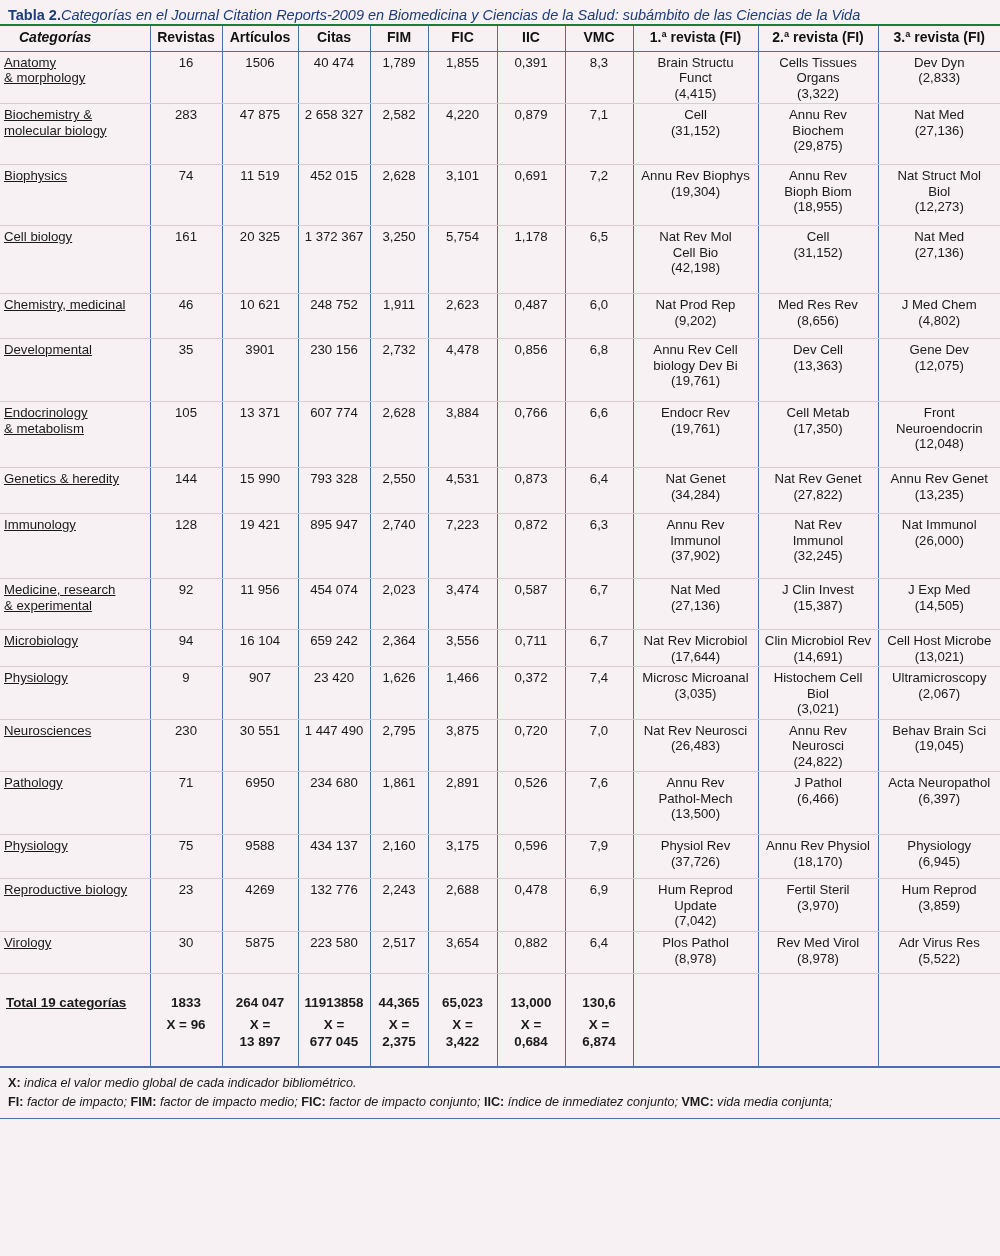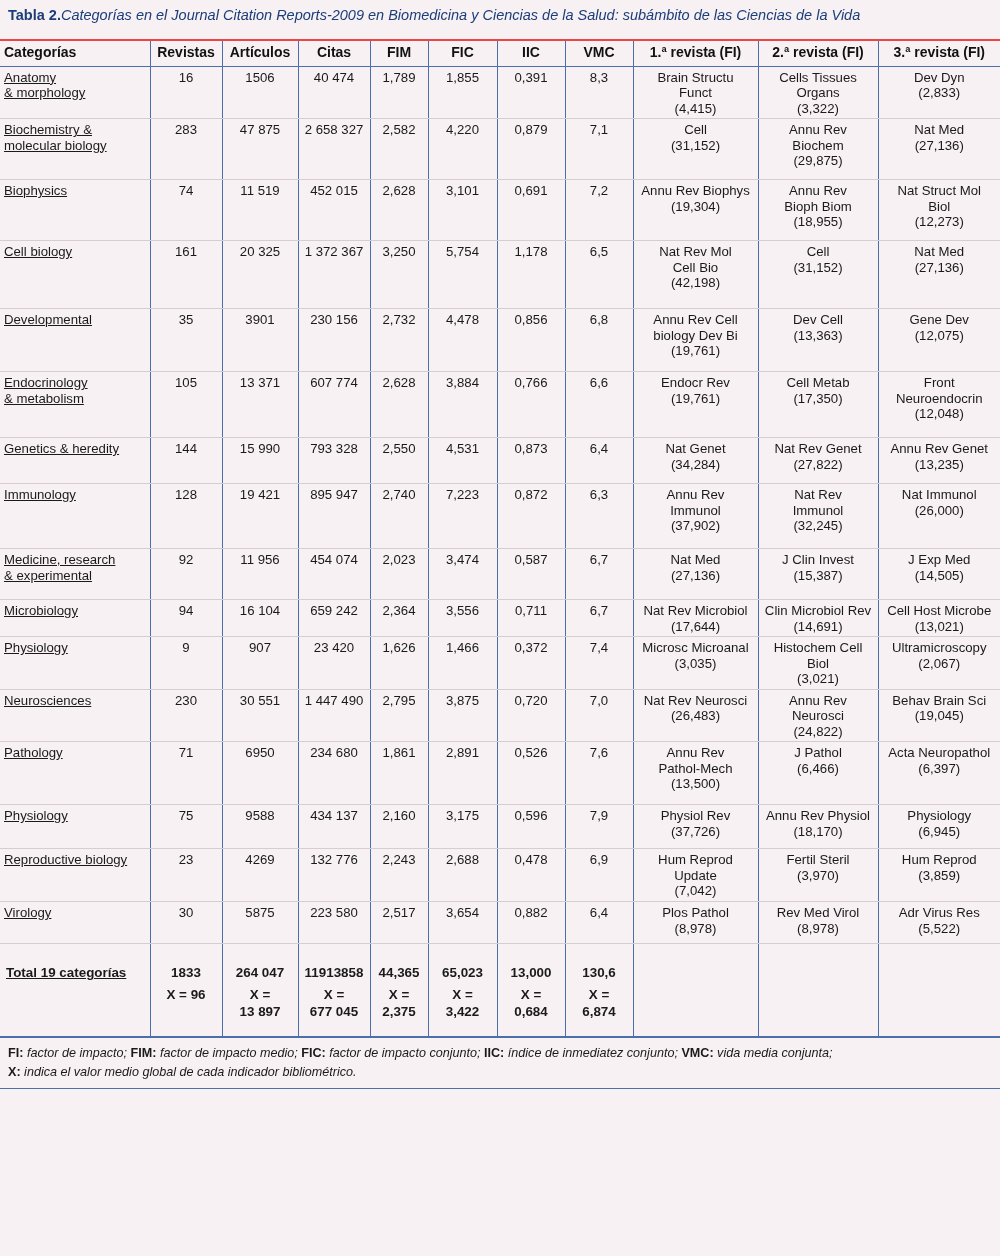--- a/index.html
+++ b/index.html
@@ -18,29 +18,29 @@
   #page {
     position: relative;
     width: 1000px;
     height: 1256px;
     background: #f7f1f3;
     box-sizing: border-box;
   }
 
   
   .table-title {
-    height: 41px;
+    height: 26px;
     line-height: 31px;
     padding: 0 8px;
     font-size: 14.5px;
     color: #1b3d7a;
     background: #f7f1f3;
     white-space: nowrap;
     overflow: hidden;
-    border-bottom: 2px solid #ef4444;
+    border-bottom: 2px solid #15803d;
     box-sizing: border-box;
   }
   .table-title .tnum {
     font-weight: bold;
     font-style: normal;
   }
   .table-title .tcap {
     font-style: italic;
   }
 
@@ -69,21 +69,22 @@
     text-align: center;
     vertical-align: middle;
     height: 25px;
     padding: 1px 3px;
     border-bottom: 1.5px solid #4a6fa9;
     color: #111;
     white-space: nowrap;
   }
   thead th.cat-head {
     text-align: left;
-    padding-left: 4px;
+    padding-left: 19px;
+    font-style: italic;
   }
 
   tbody tr.datarow td {
     border-bottom: 1px solid #d6cdd4;
     font-size: 13.2px;
     line-height: 15.5px;
     color: #1a1a1a;
   }
   tbody tr.datarow:last-of-type td {
     border-bottom: 1.5px solid #4a6fa9;
@@ -242,20 +243,36 @@
           <td class="num">1,178</td>
           <td class="num">6,5</td>
           <td class="jour">Nat Rev Mol
 Cell Bio
 (42,198)</td>
           <td class="jour">Cell
 (31,152)</td>
           <td class="jour">Nat Med
 (27,136)</td>
         </tr>
+        <tr class="datarow" style="height: 45px;">
+          <td class="cat">Chemistry, medicinal</td>
+          <td class="num">46</td>
+          <td class="num">10 621</td>
+          <td class="num">248 752</td>
+          <td class="num">1,911</td>
+          <td class="num">2,623</td>
+          <td class="num">0,487</td>
+          <td class="num">6,0</td>
+          <td class="jour">Nat Prod Rep
+(9,202)</td>
+          <td class="jour">Med Res Rev
+(8,656)</td>
+          <td class="jour">J Med Chem
+(4,802)</td>
+        </tr>
         <tr class="datarow" style="height: 63px;">
           <td class="cat">Developmental</td>
           <td class="num">35</td>
           <td class="num">3901</td>
           <td class="num">230 156</td>
           <td class="num">2,732</td>
           <td class="num">4,478</td>
           <td class="num">0,856</td>
           <td class="num">6,8</td>
           <td class="jour">Annu Rev Cell
@@ -465,17 +482,17 @@
           <td class="num"><span class="tot-main">130,6</span><span class="tot-mean">X =
 6,874</span></td>
           <td></td>
           <td></td>
           <td></td>
         </tr>
       </tbody>
   </table>
 
   <div class="footnote">
+    <span class="line" id="fn2"><b>X:</b><span> indica el valor medio global de cada indicador bibliométrico.</span></span>
     <span class="line" id="fn1"><b>FI:</b><span> factor de impacto; </span><b>FIM:</b><span> factor de impacto medio; </span><b>FIC:</b><span> factor de impacto conjunto; </span><b>IIC:</b><span> índice de inmediatez conjunto; </span><b>VMC:</b><span> vida media conjunta;</span></span>
-    <span class="line" id="fn2"><b>X:</b><span> indica el valor medio global de cada indicador bibliométrico.</span></span>
   </div>
 
 </div>
 
 </body></html>

